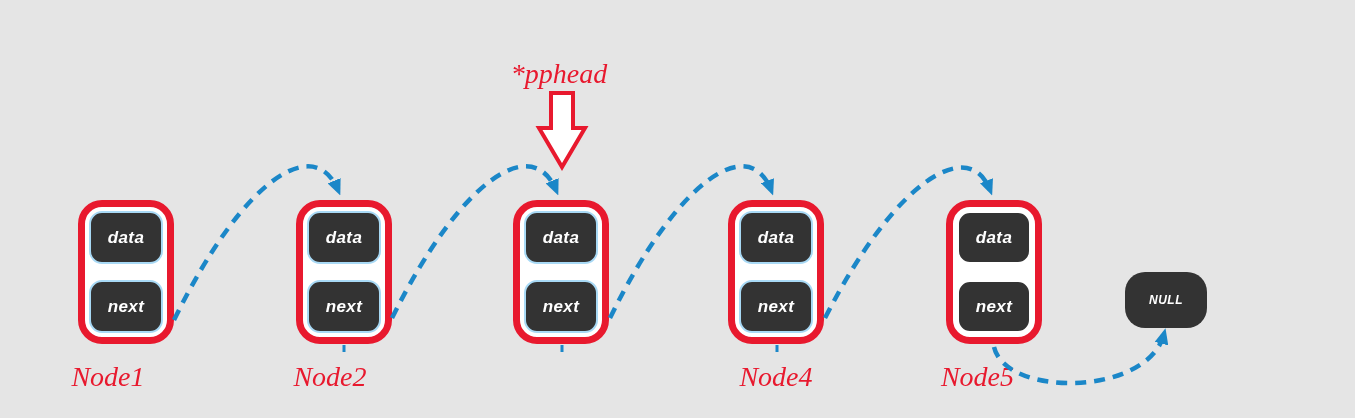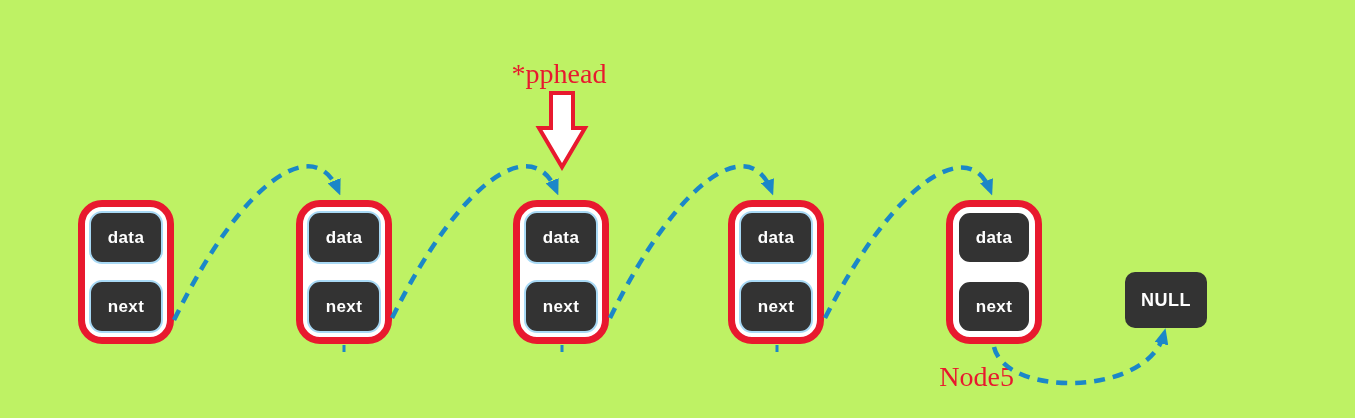--- a/index.html
+++ b/index.html
@@ -5,23 +5,24 @@
   :root{
     --red:#e8192e;
     --blue:#1b87c8;
     --accent:#a8d9f5;
     --dark:#333333;
   }
   html,body{margin:0;padding:0;background:#ffffff;}
   .canvas{
     position:relative;
     width:1355px;height:418px;
-    background:#bef264;
+    background:#e5e5e5;
     overflow:hidden;
     font-family:"Liberation Sans", sans-serif;
+    font-style:italic;
   }
   
   .arrow-layer{
     position:absolute;left:0;top:0;width:1355px;height:418px;
     z-index:3;pointer-events:none;
   }
   
   .node-wrap{position:absolute;top:200px;width:96px;z-index:2;}
   .node-wrap.n1{left:78px;}
   .node-wrap.n2{left:296px;}
@@ -69,24 +70,24 @@
     font-size:28px;
     z-index:2;
     white-space:nowrap;
   }
   
   .null-box{
     position:absolute;left:1125px;top:272px;
     box-sizing:border-box;
     width:82px;height:56px;
     background:var(--dark);
-    border-radius:10px;
+    border-radius:20px;
     color:#ffffff;
     font-weight:bold;
-    font-size:18px;
+    font-size:12px;
     letter-spacing:.5px;
     display:flex;align-items:center;justify-content:center;
     z-index:2;
   }
 </style>
 </head>
 <body>
 
 <div class="canvas">
 
@@ -115,41 +116,44 @@
   </svg>
 
   <div class="pphead">*pphead</div>
 
   <div id="nodes">
     <div class="node-wrap n1">
       <div class="node">
         <div class="cell cell-data">data</div>
         <div class="cell cell-next">next</div>
       </div>
+      <div class="node-label">Node1</div>
     </div>
 
     <div class="node-wrap n2">
       <div class="node">
         <div class="cell cell-data">data</div>
         <div class="cell cell-next">next</div>
       </div>
+      <div class="node-label">Node2</div>
     </div>
 
     <div class="node-wrap n3">
       <div class="node">
         <div class="cell cell-data">data</div>
         <div class="cell cell-next">next</div>
       </div>
     </div>
 
     <div class="node-wrap n4">
       <div class="node">
         <div class="cell cell-data">data</div>
         <div class="cell cell-next">next</div>
       </div>
+      <div class="node-label">Node4</div>
     </div>
 
     <div class="node-wrap n5">
       <div class="node">
         <div class="cell cell-data">data</div>
         <div class="cell cell-next">next</div>
       </div>
       <div class="node-label">Node5</div>
     </div>
   </div>

